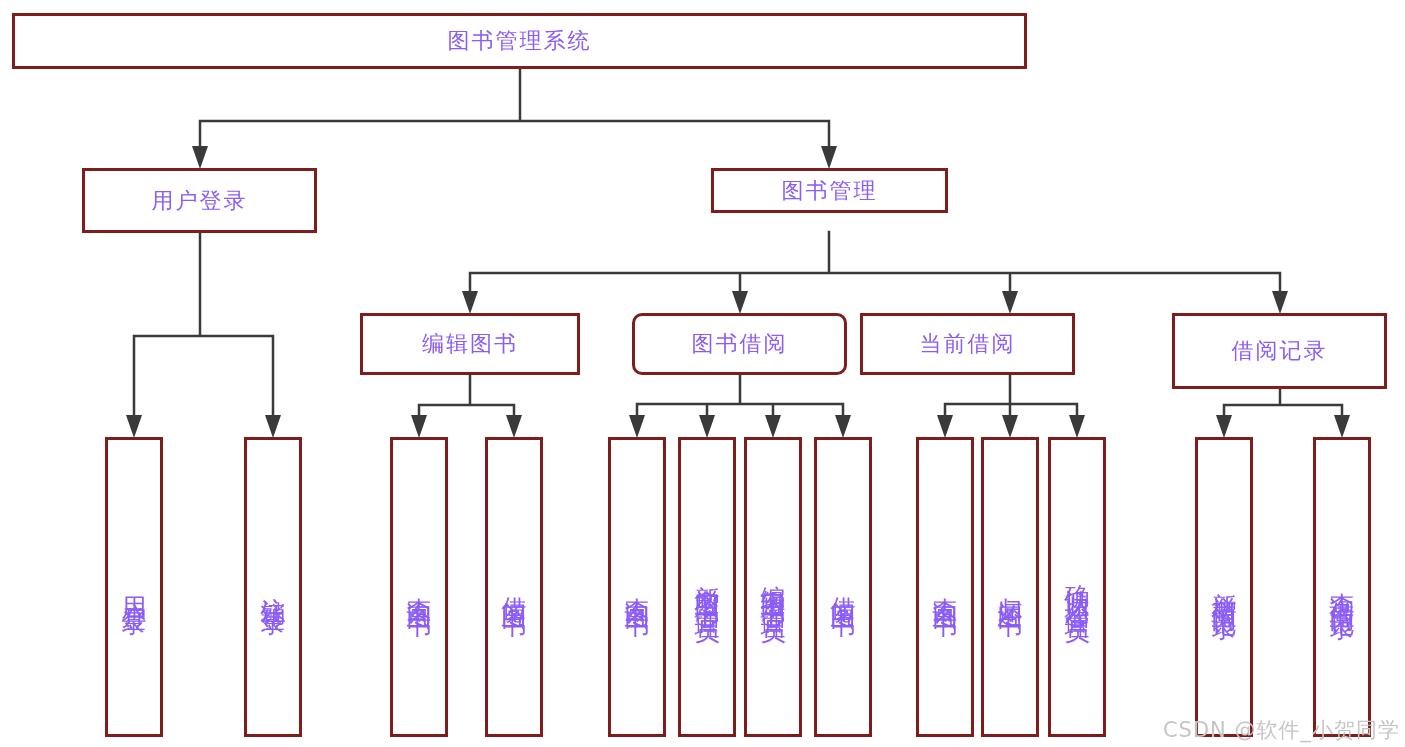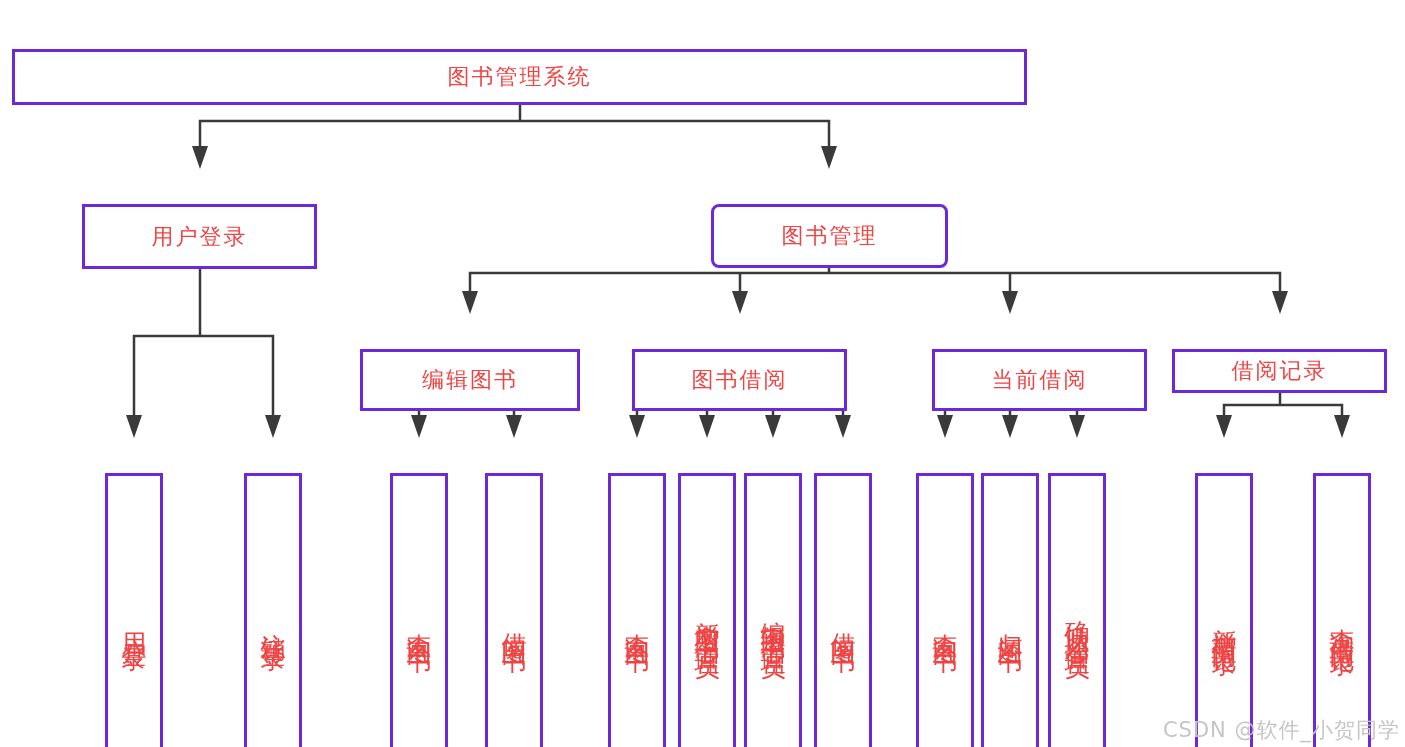--- a/index.html
+++ b/index.html
@@ -12,46 +12,45 @@
   }
   svg.connectors {
     position:absolute; left:0; top:0;
     width:1405px; height:747px;
     pointer-events:none;
     z-index:1;
   }
   .box {
     position:absolute;
     box-sizing:border-box;
-    border:3px solid #6d28d9;
+    border:3px solid #7f1d1d;
     background:#ffffff;
-    color:#ef4444;
+    color:#8b5cf6;
     display:flex; align-items:center; justify-content:center;
     font-size:22px; letter-spacing:2px; line-height:1;
     z-index:2;
     text-align:center;
-    margin-top:36px;
   }
   .vbox {
     writing-mode:vertical-rl;
     text-orientation:mixed;
     font-size:25px;
     letter-spacing:5px;
     line-height:1;
   }
   
   #bx-root        { left:12px;  top:13px;  width:1015px; height:56px; }
   
   #bx-user-login  { left:82px;  top:168px; width:235px;  height:65px; }
-  #bx-book-mgmt   { left:711px; top:168px; width:237px;  height:64px;border-radius:8px; }
+  #bx-book-mgmt   { left:711px; top:168px; width:237px;  height:45px; }
   
   #bx-new-book    { left:360px; top:313px; width:220px;  height:62px; }
-  #bx-book-borrow { left:632px; top:313px; width:215px;  height:62px; }
-  #bx-current     { left:932px; top:313px; width:215px;  height:62px; }
-  #bx-record      { left:1172px;top:313px; width:215px;  height:44px; }
+  #bx-book-borrow { left:632px; top:313px; width:215px;  height:62px;border-radius:10px; }
+  #bx-current     { left:860px; top:313px; width:215px;  height:62px; }
+  #bx-record      { left:1172px;top:313px; width:215px;  height:76px; }
   
   .leaf { top:437px; width:58px; height:300px; }
   #lf-user-login    { left:105px; }
   #lf-logout        { left:244px; }
   #lf-query-1       { left:390px; }
   #lf-borrow-1      { left:485px; }
   #lf-query-2       { left:608px; }
   #lf-add-book      { left:678px; }
   #lf-edit-book     { left:744px; }
   #lf-borrow-2      { left:814px; }

